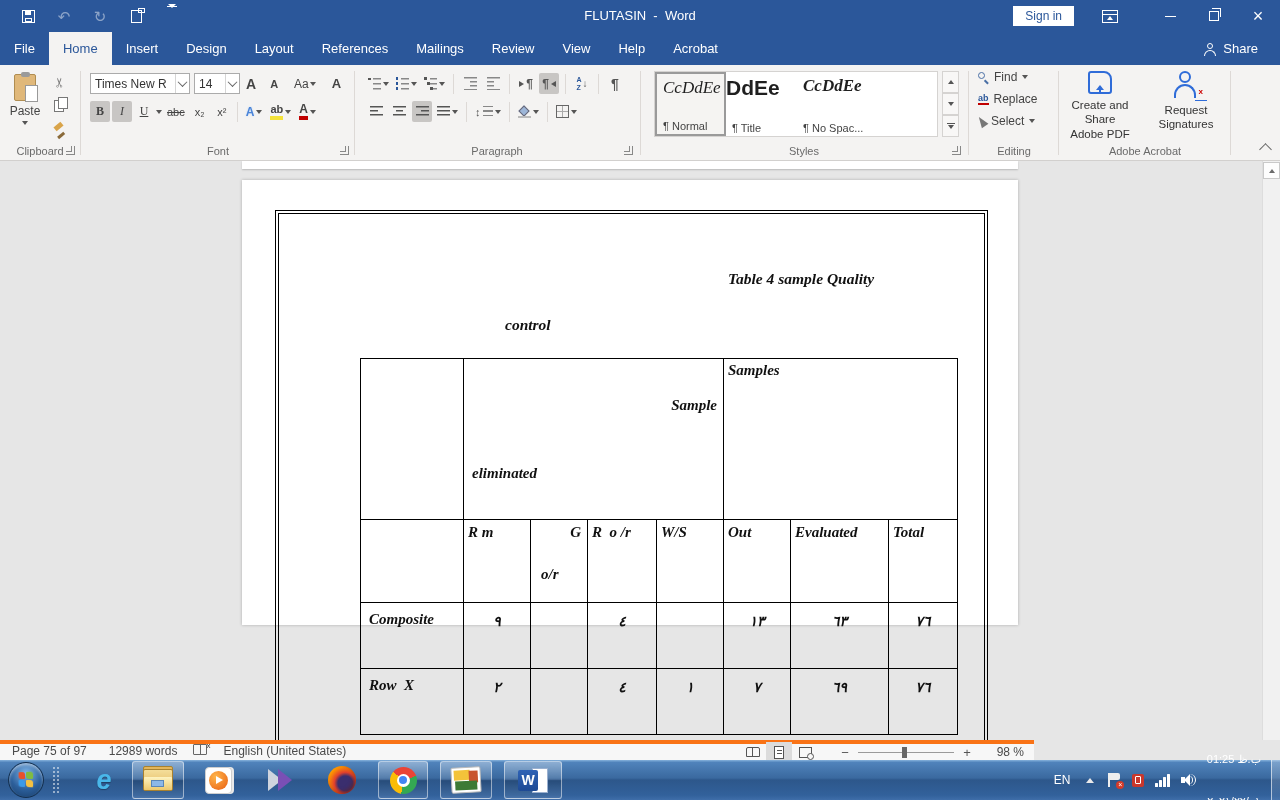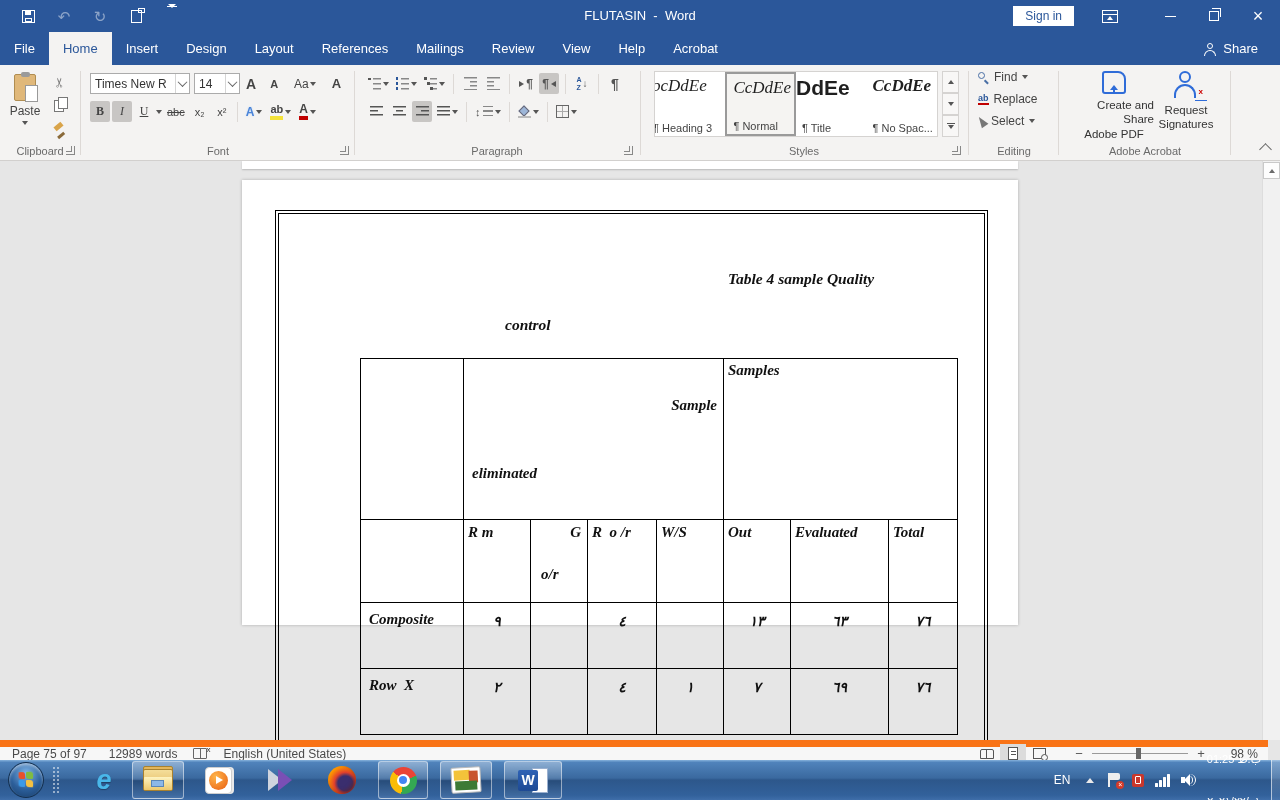--- a/index.html
+++ b/index.html
@@ -165,21 +165,21 @@
   .dtable .gcell .hl1 { text-align:right; padding-right:2px; }
   .elim1 { text-align:right; padding-right:2px; line-height:18px;font-style:italic; }
   .elim2 { margin-top:16px; line-height:18px; padding-left:4px; }
   .dtable td.val { text-align:center; padding-top:10px; font-size:14px; }
   .dtable td.rowlab { padding-left:8px; padding-top:8px; }
   .vscroll { position:absolute; right:0; top:0; width:18px; height:579px; background:#f1f1f1; border-left:1px solid #ddd; }
   .vsbtn { width:17px; height:17px; background:#fdfdfd; border:1px solid #c9c9c9; display:flex; align-items:center; justify-content:center; margin-top:1px; }
   .vsbtn .tri-up { border-bottom-color:#6a6a6a; }
 
   
-  .statusbar { position:absolute; left:0; top:740px; width:1268px; height:20px; background:#f7f7f7; border-top:7px solid #f97316; font-size:12px; color:#4a4a4a; display:flex; align-items:center; }
+  .statusbar { position:absolute; left:0; top:740px; width:1034px; height:20px; background:#f7f7f7; border-top:4px solid #f97316; font-size:12px; color:#4a4a4a; display:flex; align-items:flex-start; }
   .sb-item { margin-left:12px; white-space:nowrap; }
   .bookic { width:14px; height:11px; border:1.2px solid #666; border-radius:1px; position:relative; margin-left:16px; }
   .bookic i { position:absolute; left:6px; top:0; bottom:0; width:1px; background:#666; display:block; }
   .bookic b { position:absolute; right:-4px; top:-4px; font-size:8px; color:#333; font-weight:normal; display:block; }
   .sb-right { margin-left:auto; display:flex; align-items:center; height:100%; }
   .viewbtn { width:26px; height:20px; display:flex; align-items:center; justify-content:center; }
   .viewbtn.active { background:#dcdcdc; }
   .v-read { width:14px; height:10px; border:1.2px solid #555; border-radius:2px 2px 0 0; position:relative; }
   .v-read i { position:absolute; left:5px; top:0; bottom:0; width:1px; background:#555; display:block; }
   .v-print { width:10px; height:13px; border:1.2px solid #555; background:linear-gradient(#555 0 0) 2px 3px/5px 1px no-repeat,linear-gradient(#555 0 0) 2px 6px/5px 1px no-repeat,#fff; }
@@ -477,24 +477,20 @@
           <span class="bordgrid"></span>
           <span class="droptri"></span>
         </div>
     </div>
     <div class="gl">Paragraph</div>
     <div class="launcher"></div>
   </div>
 
   <div class="grp" style="left:644px; width:320px;">
     <div class="gallery">
-      <div class="stcard" style="margin-left:-8px; width:79px;">
-        <span class="stp it">ɔcDdEe</span>
-        <span class="stn">¶ Heading 3</span>
-      </div>
       <div class="stcard selected">
         <span class="stp it">CcDdEe</span>
         <span class="stn">¶ Normal</span>
       </div>
       <div class="stcard">
         <span class="stp bd big">DdEe</span>
         <span class="stn">¶ Title</span>
       </div>
       <div class="stcard">
         <span class="stp it bd">CcDdEe</span>
@@ -532,21 +528,21 @@
     </div>
     <div class="edrow">
       <span class="cursor"></span>
       <span>Select</span>
       <span class="droptri"></span>
     </div>
     <div class="gl">Editing</div>
   </div>
 
   <div class="grp" style="left:1060px; width:170px;">
-    <div class="acbtn" style="left:14px;text-align:right;">
+    <div class="acbtn" style="left:0;">
       <span class="pdfic">
           <span class="arr"></span>
           <span class="stem"></span>
         </span>
       <span>Create and Share</span>
       <span>Adobe PDF</span>
     </div>
     <div class="acbtn" style="left:86px;">
       <span class="sigic">
           <span class="h"></span>

